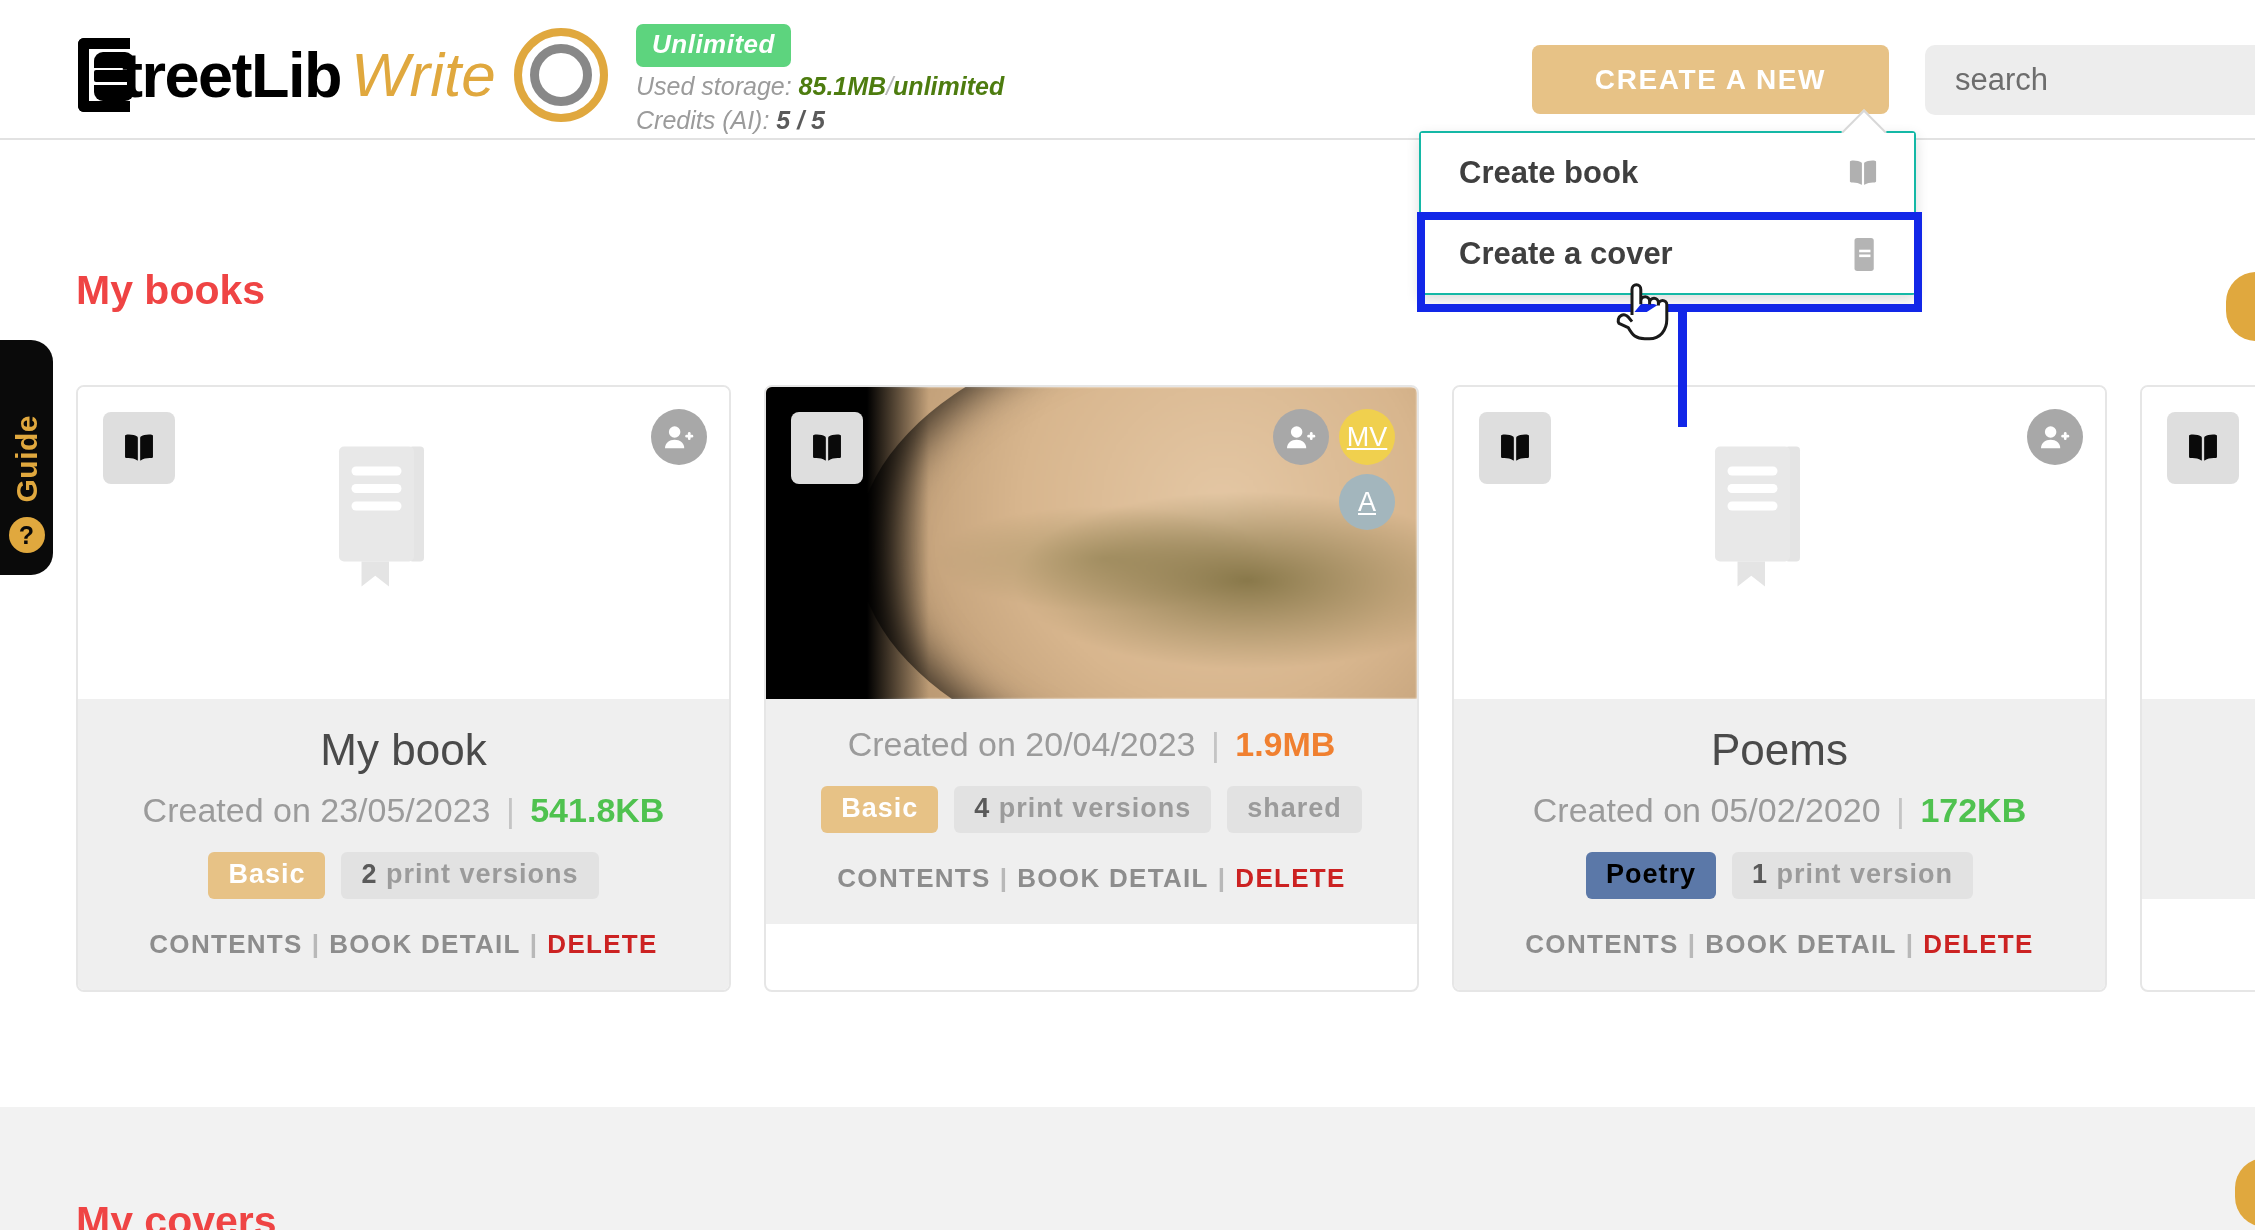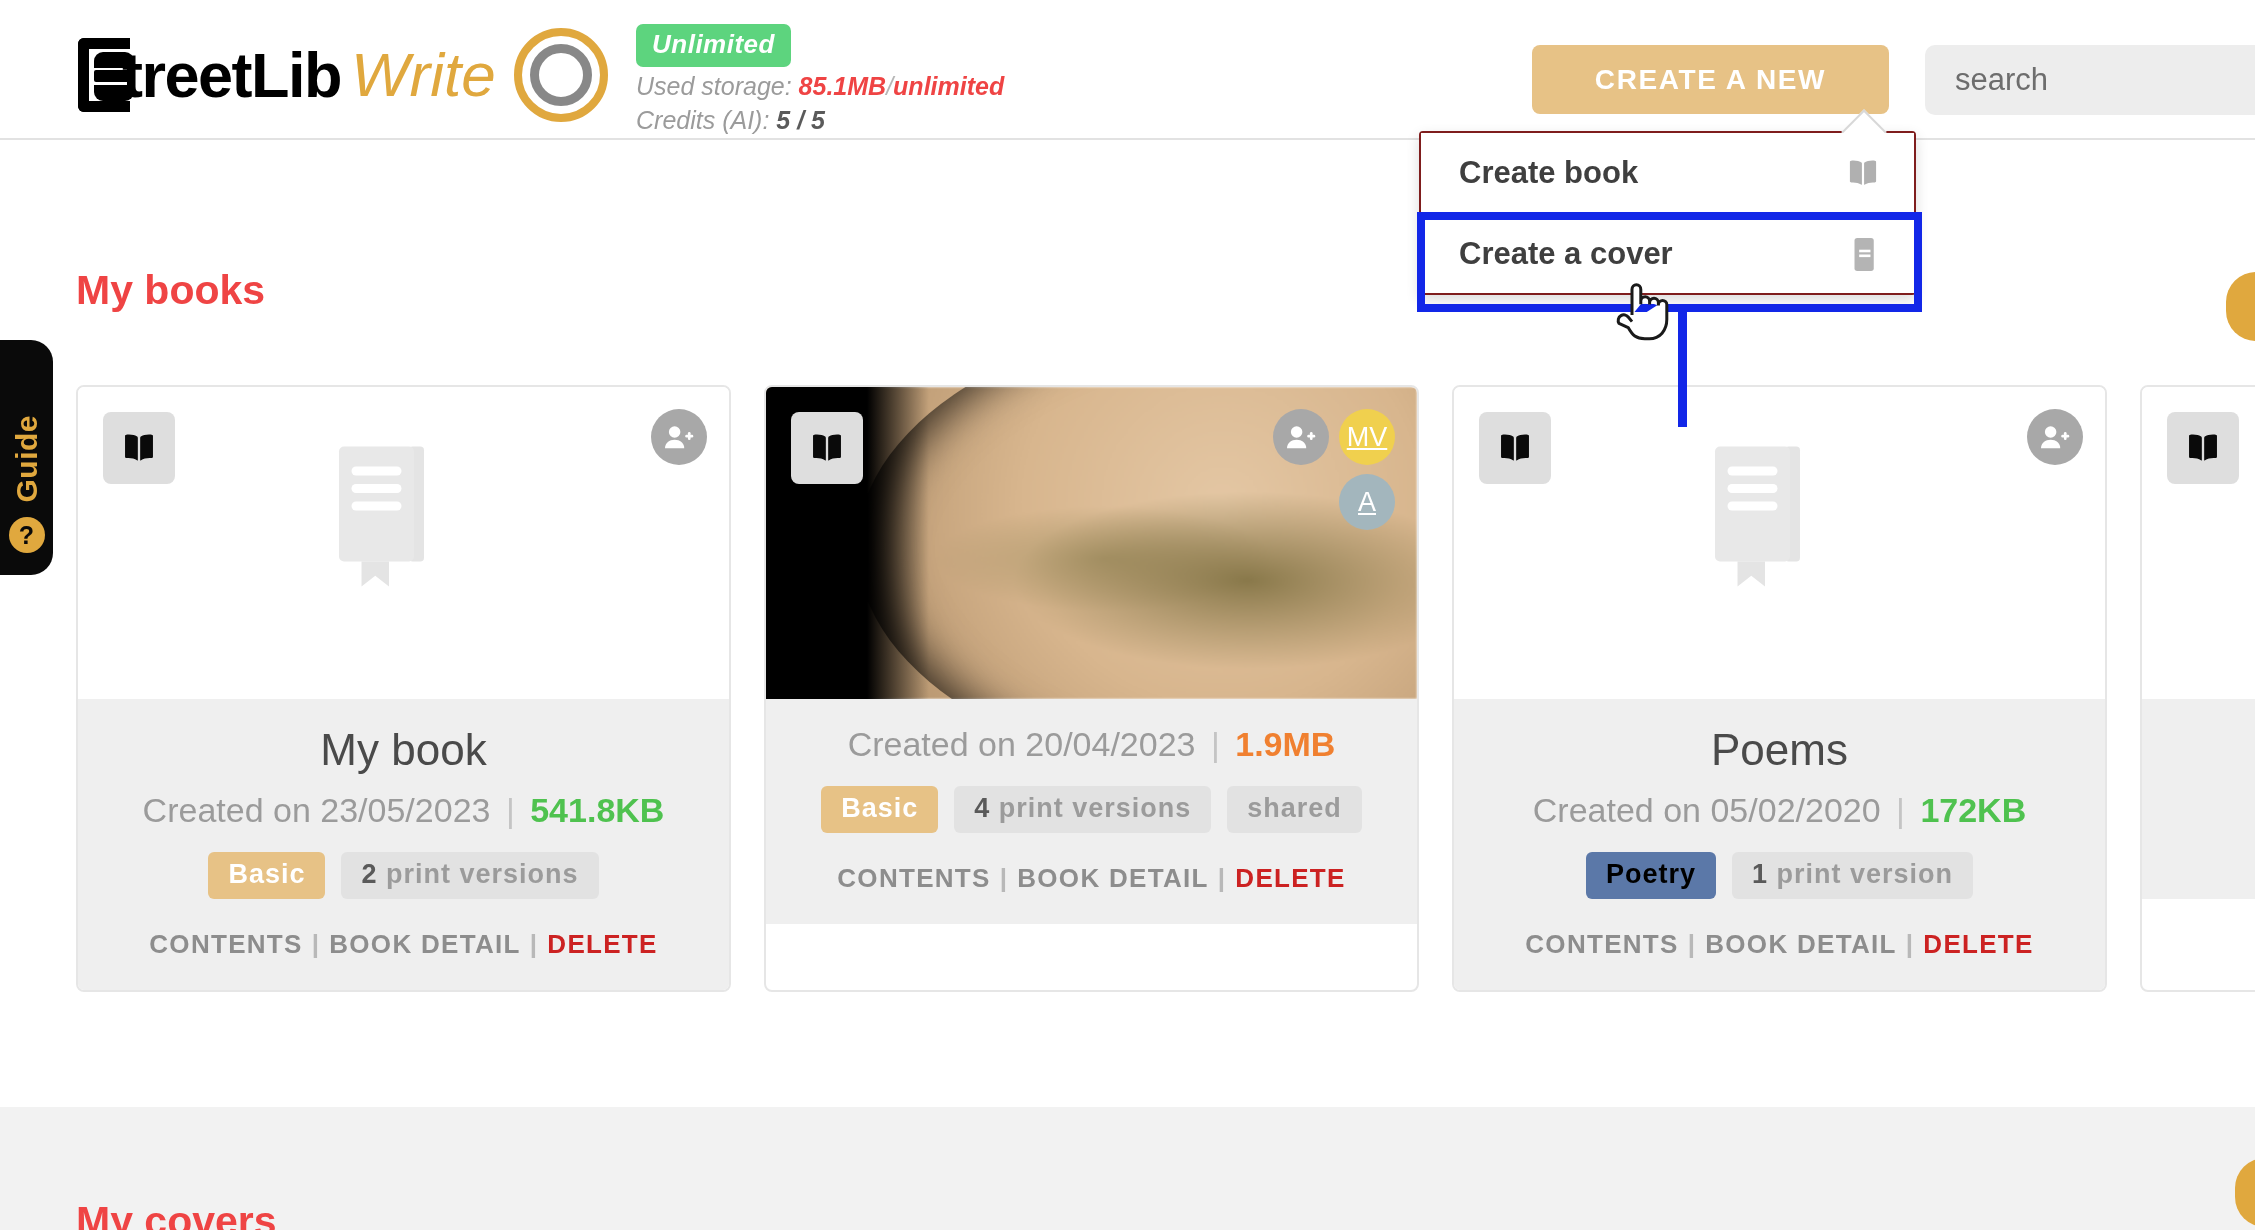--- a/index.html
+++ b/index.html
@@ -59,21 +59,21 @@
   .plan-block { position: absolute; left: 636px; top: 24px; }
   .badge-unlimited {
     display: inline-block; background: #5dd47e; color: #fff;
     font-size: 26px; font-weight: 700; font-style: italic;
     padding: 5px 16px 7px; border-radius: 7px; letter-spacing: .5px;
   }
   .plan-line {
     font-size: 25px; color: #9b9b9b; font-style: italic; margin-top: 5px;
     white-space: nowrap;
   }
-  .plan-line b { color: #ef4444; font-weight: 700; }
+  .plan-line b { color: #4d7c0f; font-weight: 700; }
   .plan-line .dark { color: #5a5a5a; font-weight: 700; }
   .plan-line .sep { color: #b6b6b6; font-weight: 400; }
 
   .btn-create {
     position: absolute; left: 1532px; top: 45px;
     width: 357px; height: 69px; border: none; cursor: pointer;
     background: #e7c286; color: #fff; border-radius: 8px;
     font-size: 28px; font-weight: 700; letter-spacing: 1.6px;
     font-family: "Liberation Sans", sans-serif;
   }
@@ -84,21 +84,21 @@
     font-size: 31px; color: #6d6d6d;
     font-family: "Liberation Sans", sans-serif;
   }
   .search-box::placeholder { color: #6d6d6d; }
 
   
   .dropdown {
     position: absolute; left: 1419px; top: 131px;
     width: 497px;
     background: #14b8a6;
-    border: 2px solid #7f1d1d;
+    border: 2px solid #14b8a6;
     border-radius: 4px;
     box-shadow: 0 5px 14px rgba(0,0,0,.14);
     z-index: 20;
   }
   .dd-caret {
     position: absolute; right: 34px; top: -17px;
     width: 32px; height: 32px; background: #fff;
     border-left: 2px solid #d8d8d8; border-top: 2px solid #d8d8d8;
     transform: rotate(45deg);
   }

